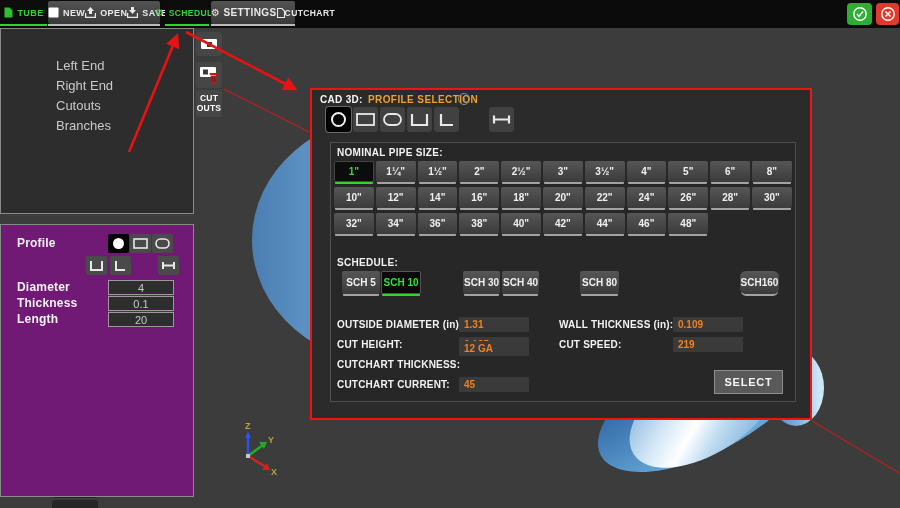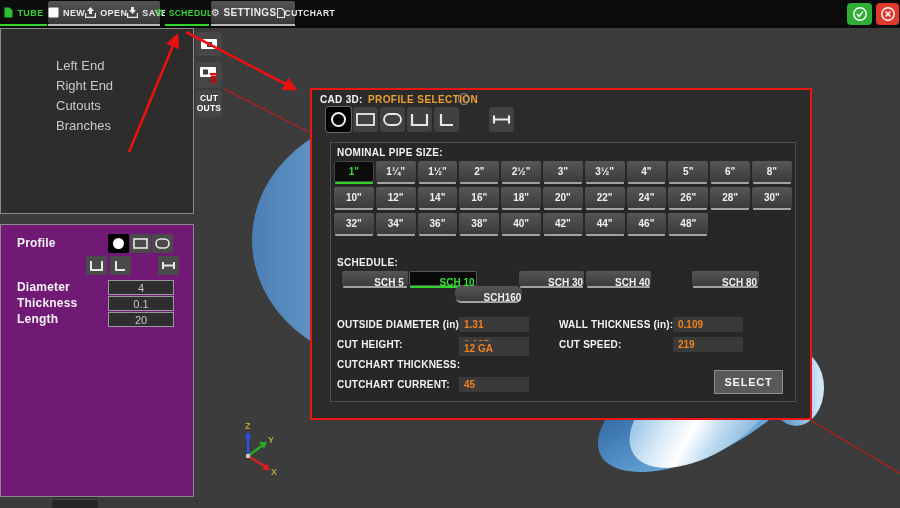--- a/index.html
+++ b/index.html
@@ -43,22 +43,22 @@
             color:#9a9a9a;font-size:8px;font-style:italic;font-family:"Liberation Serif",serif;
             display:flex;align-items:center;justify-content:center;}
   .dp{width:25px;height:25px;border-radius:3px;background:#414141;display:flex;align-items:center;justify-content:center;}
   .dp.sel{background:#020202;box-shadow:0 0 0 1px #666;}
   #inner{left:18px;top:52px;width:464px;height:258px;background:#272727;border:1px solid #4f4f4f;}
   .sect-label{color:#f2f2f2;font-size:10px;font-weight:bold;letter-spacing:.3px;}
   .psrow{position:absolute;left:3px;display:flex;gap:2px;}
   .ps{width:39.8px;height:21px;line-height:21px;text-align:center;color:#f0f0f0;font-size:10px;font-weight:bold;
       background:linear-gradient(#565656,#3b3b3b);border-radius:2px;box-shadow:0 3px 0 -1px #a2a2a2;}
   .ps.sel{background:#0c0c0c;color:#35e035;box-shadow:0 3px 0 -1px #2fd42f,inset 0 0 0 1px #444;}
-  .sch{height:15px;line-height:23px;text-align:center;color:#f0f0f0;font-size:10px;font-weight:bold;
-       background:linear-gradient(#565656,#3b3b3b);border-radius:2px;box-shadow:0 3px 0 -1px #a2a2a2;float:left;padding-left:28px;}
+  .sch{height:23px;line-height:23px;text-align:center;color:#f0f0f0;font-size:10px;font-weight:bold;
+       background:linear-gradient(#565656,#3b3b3b);border-radius:2px;box-shadow:0 3px 0 -1px #a2a2a2;float:left;}
   .sch.sel{background:#0a0a0a;color:#35e035;box-shadow:0 3px 0 -1px #2fd42f,inset 0 0 0 1px #555;}
   .flabel{position:absolute;color:#f2f2f2;font-size:10px;font-weight:bold;letter-spacing:.2px;}
   .fval{position:absolute;width:70px;height:15px;background:#3a3a3a;color:#ef8120;font-size:10px;font-weight:bold;
         line-height:15px;padding-left:5px;box-sizing:border-box;}
   #select-btn{left:383px;top:227px;width:67px;height:22px;background:#595959;border:1px solid #8d8d8d;
               color:#f5f5f5;font-size:11px;font-weight:bold;letter-spacing:.8px;
               display:flex;align-items:center;justify-content:center;}
   
   #bgsvg{left:0;top:0;z-index:0;}
   #annsvg{left:0;top:0;z-index:20;pointer-events:none;}

